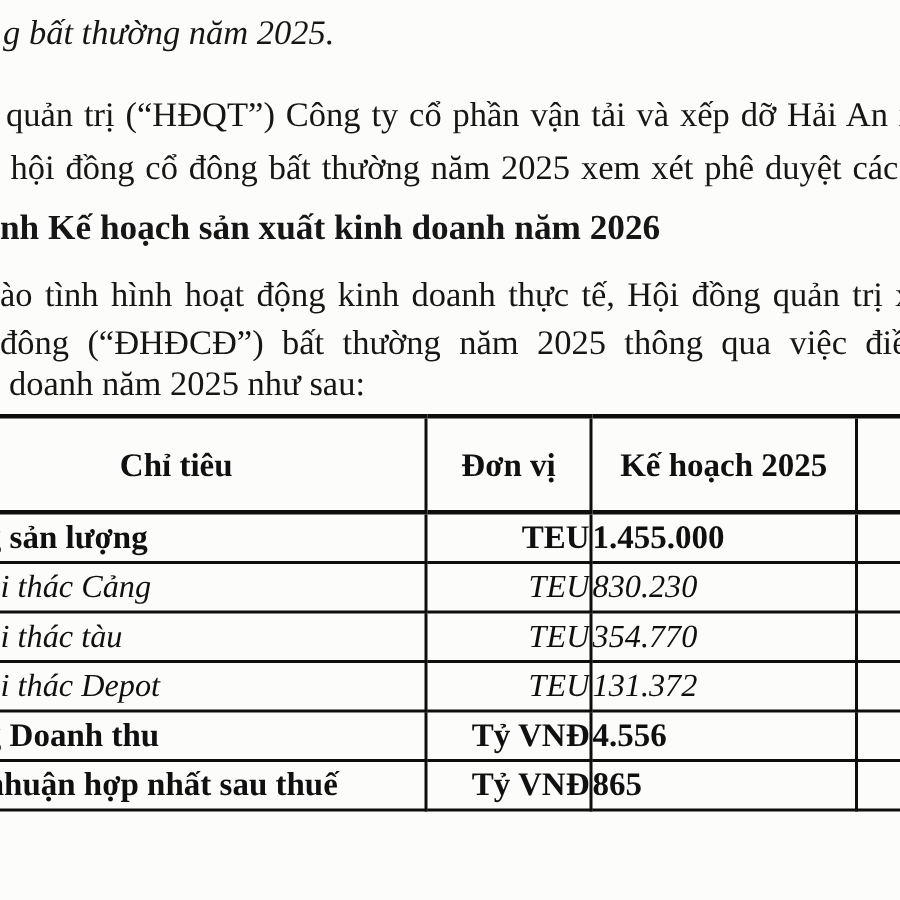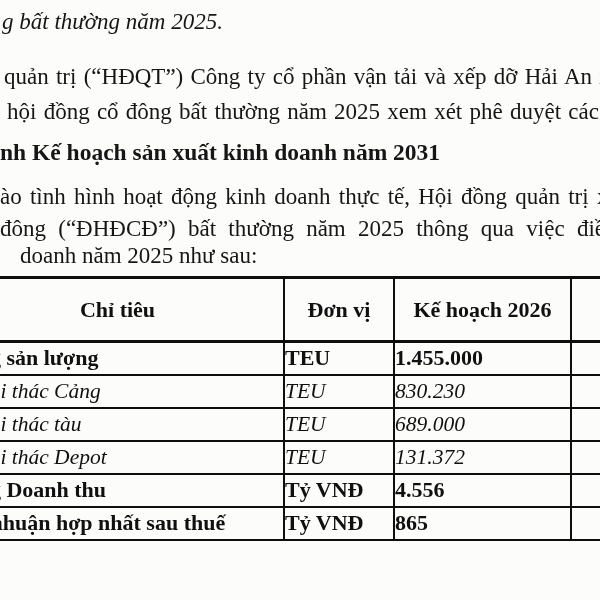--- a/index.html
+++ b/index.html
@@ -45,56 +45,56 @@
   table.plan thead th{
     font-weight:bold;
     text-align:center;
     border-bottom:3px solid #0e0e0e;
     border-top:3px solid #0e0e0e;
   }
   th.th-unit{border-left:3px solid #0e0e0e;border-right:3px solid #0e0e0e;}
   th.th-cut{text-align:left;font-size:22px;}
   th.th-cut .cutline{display:block;line-height:28px;padding-left:8px;}
   td.c-label{text-align:left;padding-left:48px;}
-  td.c-unit{text-align:left;}
+  td.c-unit{text-align:right;}
   td.c-value{text-align:left;padding-right:11px;}
   tr.r-bold td{font-weight:bold;font-size:22px;}
   tr.r-italic td{font-style:italic;font-size:21.5px;}
 </style>
 </head>
 <body>
 
 <div class="page">
 
   <div class="line italic" style="left:2px;top:7px;">g bất thường năm 2025.</div>
 
   <div class="line ws1" style="left:4px;top:62px;">quản trị (“HĐQT”) Công ty cổ phần vận tải và xếp dỡ Hải An xin</div>
 
   <div class="line ws1" style="left:7px;top:97px;">hội đồng cổ đông bất thường năm 2025 xem xét phê duyệt các nội d</div>
 
-  <div class="line bold" style="left:0px;top:137px;">nh Kế hoạch sản xuất kinh doanh năm 2031</div>
+  <div class="line bold" style="left:0px;top:137px;">nh Kế hoạch sản xuất kinh doanh năm 2026</div>
 
   <div class="line ws2" style="left:0px;top:182px;">ào tình hình hoạt động kinh doanh thực tế, Hội đồng quản trị xin ki</div>
 
   <div class="line ws6" style="left:0px;top:214px;">đông (“ĐHĐCĐ”) bất thường năm 2025 thông qua việc điều chỉnh</div>
 
-  <div class="line" style="left:20px;top:241px;">doanh năm 2025 như sau:</div>
+  <div class="line" style="left:6px;top:241px;">doanh năm 2025 như sau:</div>
 
   <table class="plan">
     <colgroup>
       <col style="width:333px">
         <col style="width:110px">
         <col style="width:177px">
         <col style="width:130px">
     </colgroup>
     <thead>
       <tr>
         <th>Chỉ tiêu</th>
         <th class="th-unit">Đơn vị</th>
-        <th>Kế hoạch 2026</th>
+        <th>Kế hoạch 2025</th>
         <th class="th-cut">
           <span class="cutline">K</span>
           <span class="cutline">(</span>
         </th>
       </tr>
     </thead>
     <tbody>
       <tr class="r-bold">
         <td class="c-label">Tổng sản lượng</td>
         <td class="c-unit">TEU</td>
@@ -103,21 +103,21 @@
       </tr>
       <tr class="r-italic">
         <td class="c-label">- Khai thác Cảng</td>
         <td class="c-unit">TEU</td>
         <td class="c-value">830.230</td>
         <td></td>
       </tr>
       <tr class="r-italic">
         <td class="c-label">- Khai thác tàu</td>
         <td class="c-unit">TEU</td>
-        <td class="c-value">689.000</td>
+        <td class="c-value">354.770</td>
         <td></td>
       </tr>
       <tr class="r-italic">
         <td class="c-label">- Khai thác Depot</td>
         <td class="c-unit">TEU</td>
         <td class="c-value">131.372</td>
         <td></td>
       </tr>
       <tr class="r-bold">
         <td class="c-label">Tổng Doanh thu</td>

